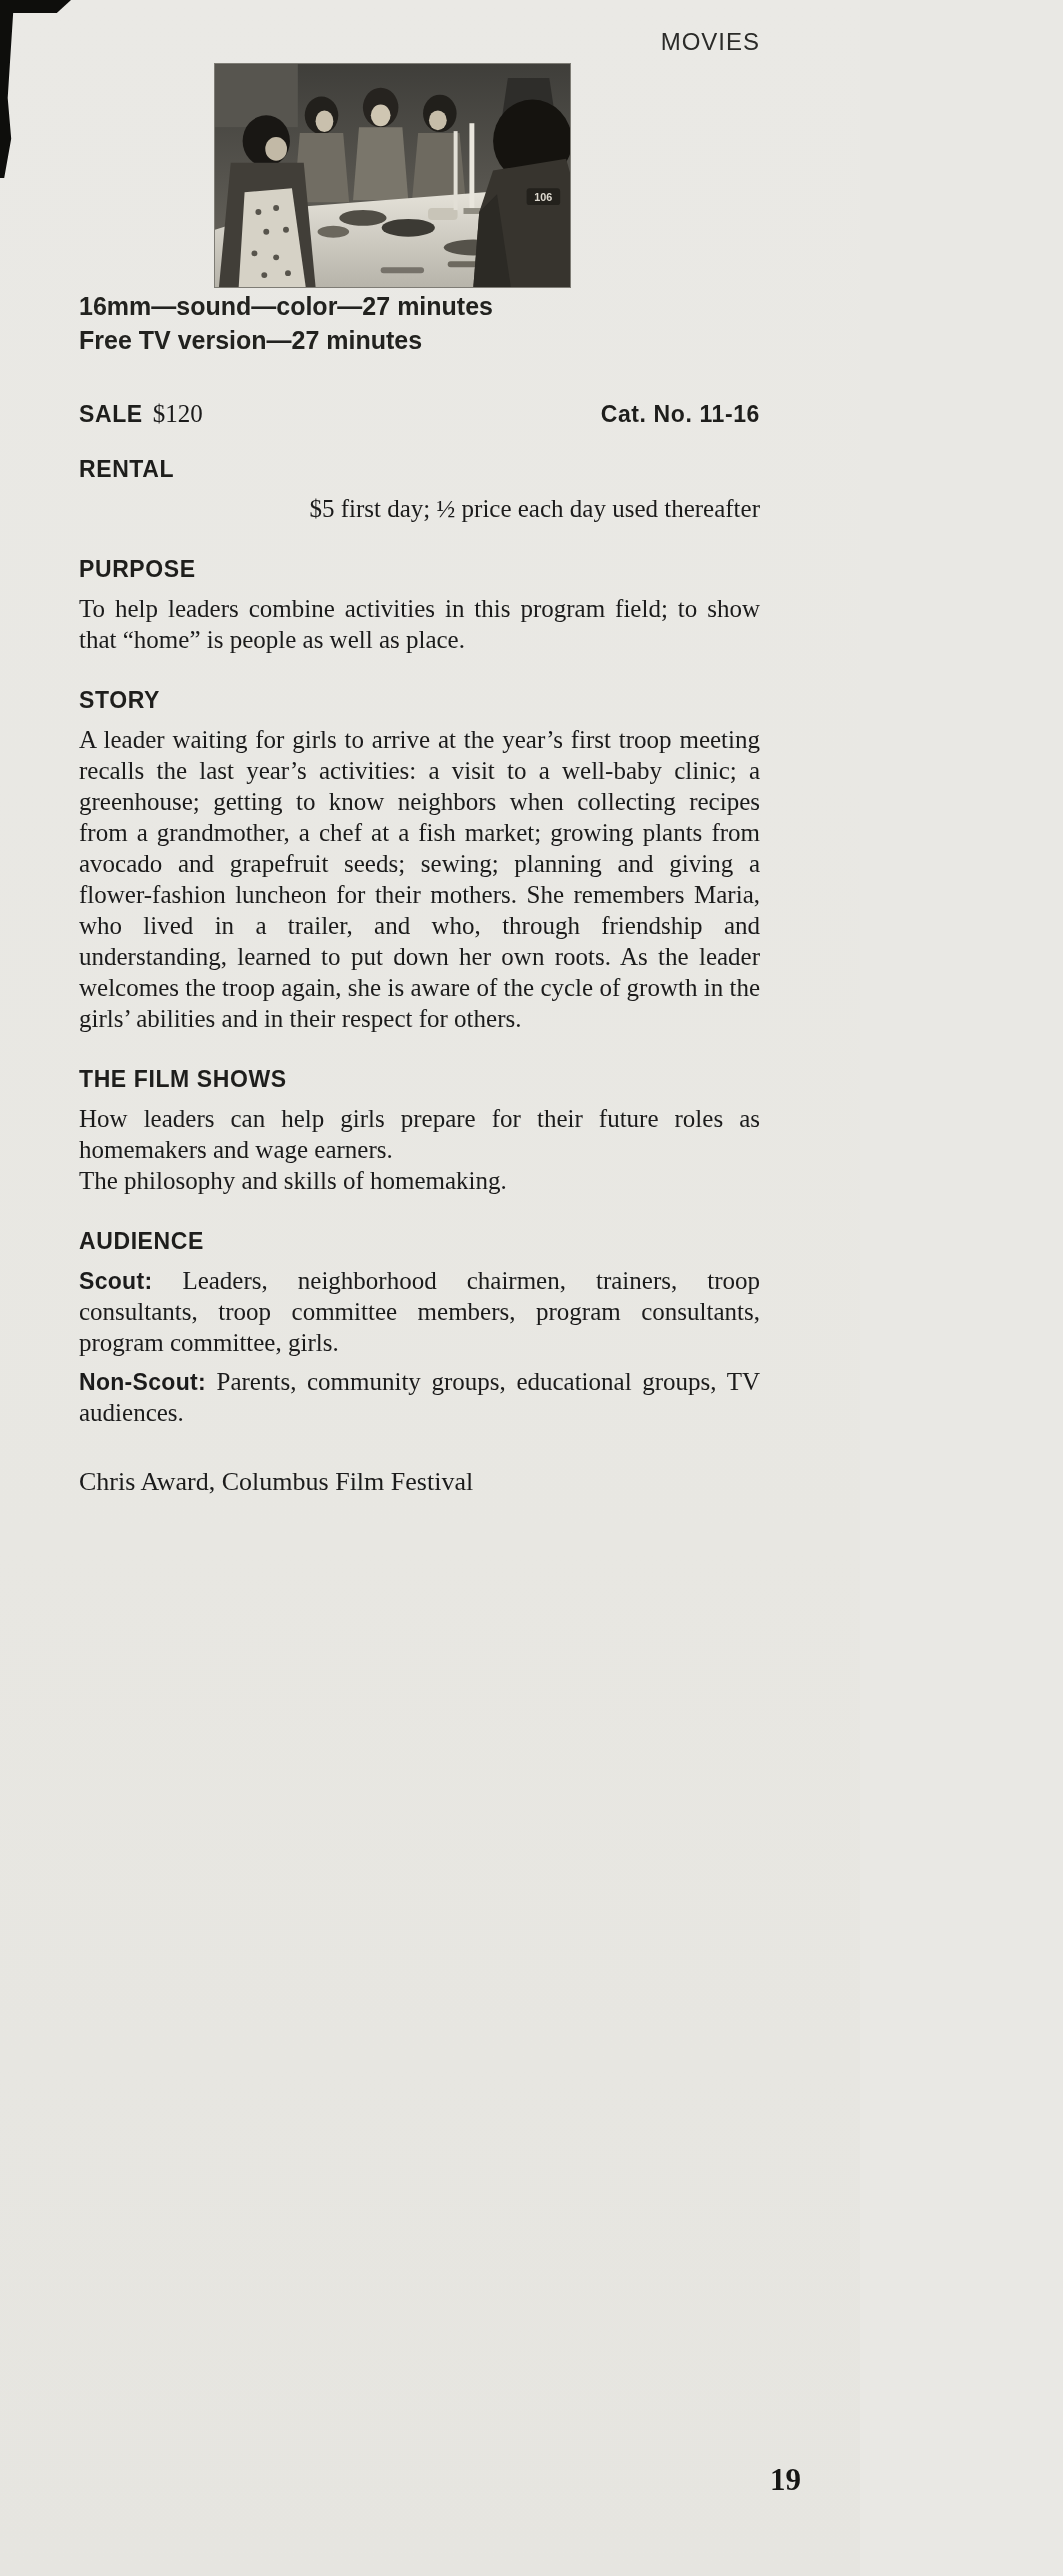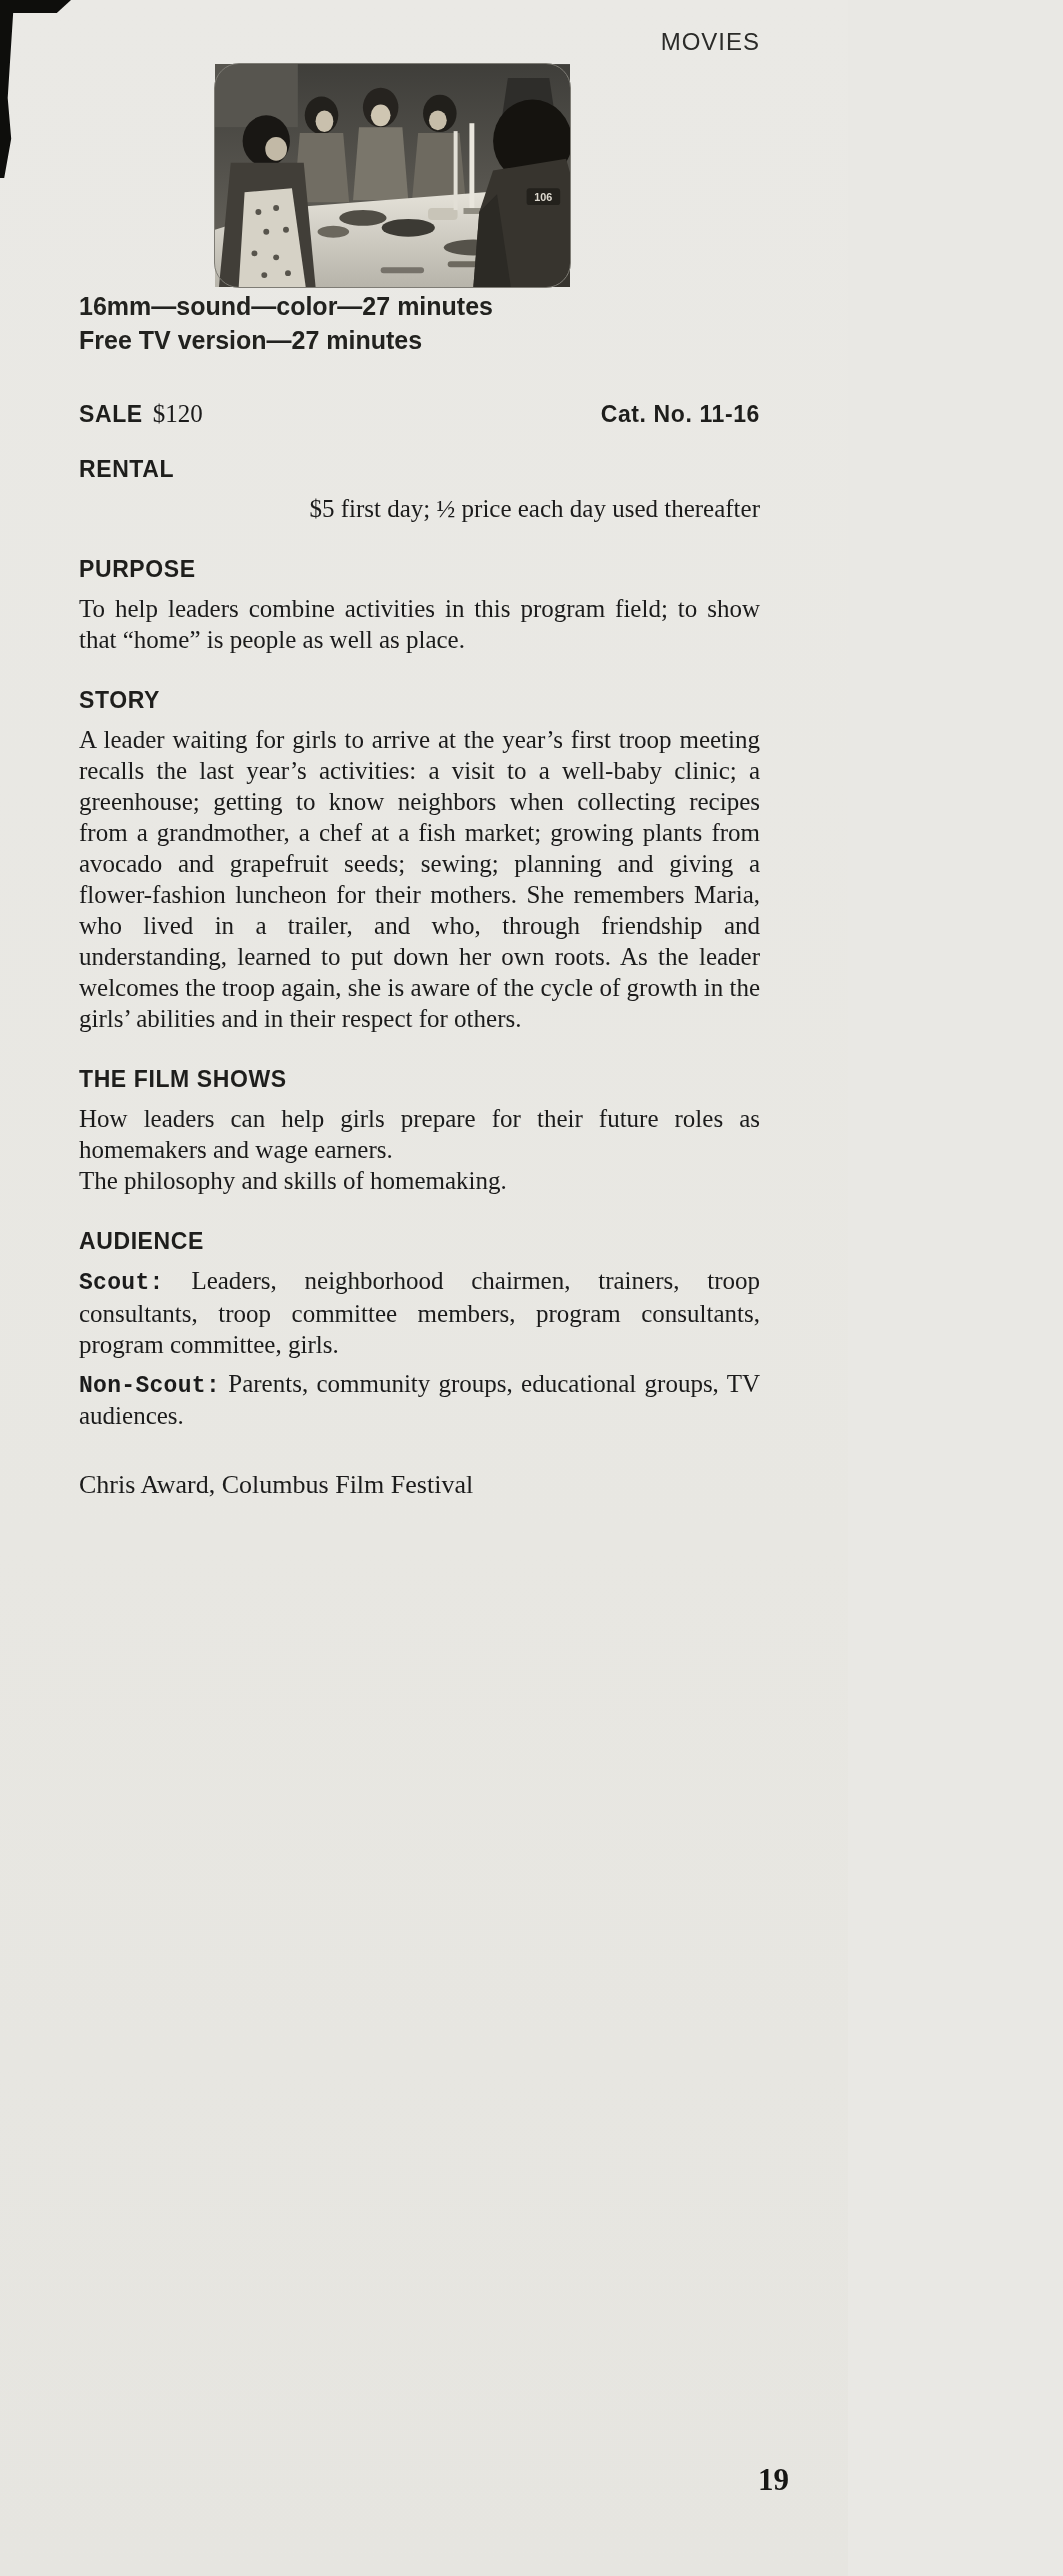--- a/index.html
+++ b/index.html
@@ -7,20 +7,21 @@
     width: 1064px; height: 2576px;
     background: #e9e8e4;
     font-family: "Liberation Serif", serif;
     color: #1b1b1b;
   }
   .page {
     position: relative;
     width: 848px; height: 2576px;
     overflow: hidden;
     background: linear-gradient(180deg, #eae9e5 0%, #e8e7e2 60%, #e6e5e0 100%);
+    padding-left: 12px;
   }
   
   .artifact-vert {
     position: absolute; left: 0; top: 0;
     width: 14px; height: 178px;
     background: #0e0e0c;
     clip-path: polygon(0 0, 100% 0, 55% 55%, 80% 78%, 30% 100%, 0 100%);
   }
   .artifact-horiz {
     position: absolute; left: 0; top: 0;
@@ -90,21 +91,21 @@
   h2.tight-top { margin-top: 28px; }
   p.body-text {
     font-size: 25px;
     line-height: 1.24;
     text-align: justify;
     margin: 0 0 8px 0;
   }
   p.no-justify { text-align: right; }
   p.flow { margin: 0; }
   .lead-in {
-    font-family: Liberation Mono, monospace;
+    font-family: Liberation Sans, sans-serif;
     font-weight: bold;
     font-size: 23px;
     letter-spacing: 0.3px;
   }
   .award-line {
     margin-top: 39px;
     font-size: 26px;
   }
   .page-number {
     position: absolute;
@@ -121,21 +122,21 @@
 
 <div class="page">
 
   <div class="artifact-vert"></div>
   <div class="artifact-horiz"></div>
 
   <div class="content">
 
     <div class="running-head">MOVIES</div>
 
-    <figure class="photo" style="margin-block:0;border-radius:24px;">
+    <figure class="photo" style="margin-block:0;">
       <svg viewBox="0 0 360 226" width="355" height="223" role="img">
         <defs>
           <linearGradient id="wall" x1="0" y1="0" x2="0" y2="1">
             <stop offset="0" stop-color="#3f3e3a"></stop>
             <stop offset="1" stop-color="#6b6860"></stop>
           </linearGradient>
           <linearGradient id="cloth" x1="0" y1="0" x2="0" y2="1">
             <stop offset="0" stop-color="#e5e2d9"></stop>
             <stop offset="1" stop-color="#b7b4aa"></stop>
           </linearGradient>

